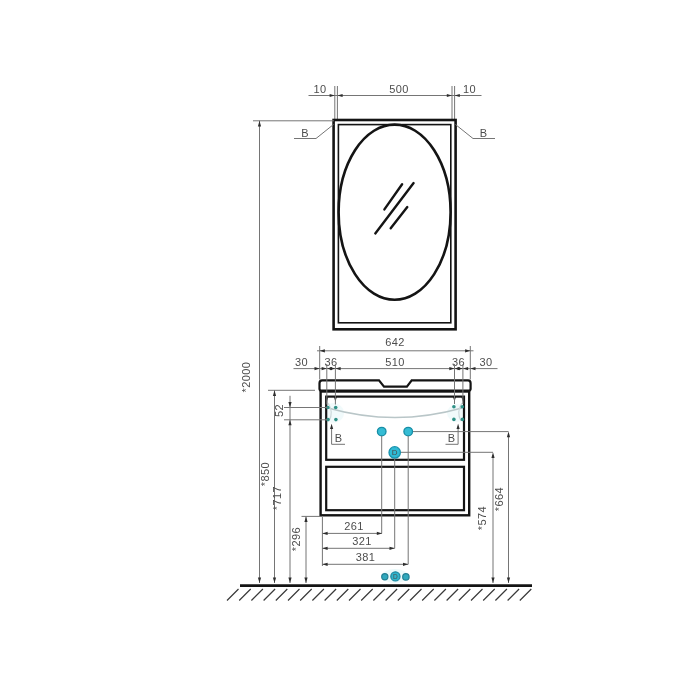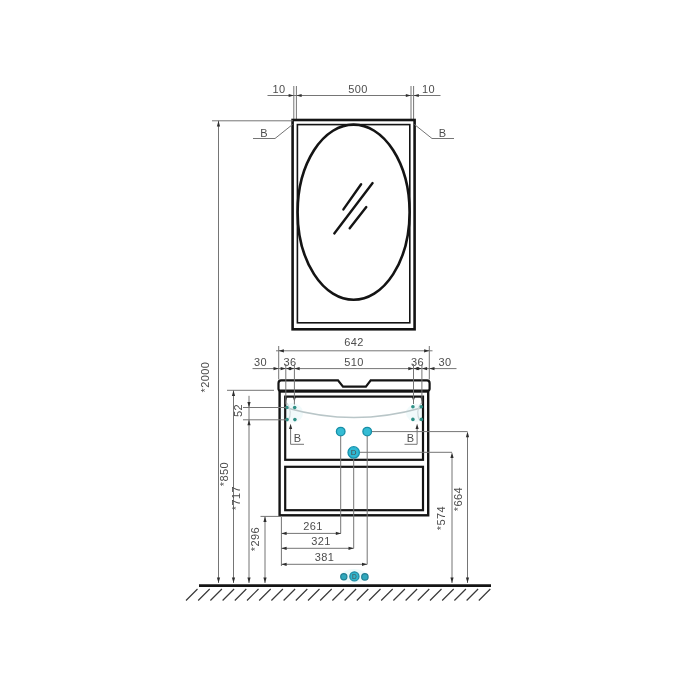--- a/index.html
+++ b/index.html
@@ -1,16 +1,16 @@
 <!DOCTYPE html>
 <html><head>
 <meta charset="utf-8">
 <style>
 html,body{margin:0;padding:0;background:#ffffff;}
-.page{width:600px;height:700px;position:relative;font-family:"Liberation Sans",sans-serif;}
+.page{width:600px;height:700px;position:relative;font-family:"Liberation Sans",sans-serif;margin-left:41px;}
 svg{position:absolute;left:0;top:0;}
 text{fill:#4d4d4d;font-family:"Liberation Sans",sans-serif;}
 .dim{stroke:#757575;stroke-width:1;fill:none;}
 .dimt{font-size:11px;letter-spacing:0.4px;}
 .obj{stroke:#141414;fill:none;}
 .ah{fill:#2e2e2e;stroke:none;}
 </style>
 </head>
 <body>
 <div class="page">

